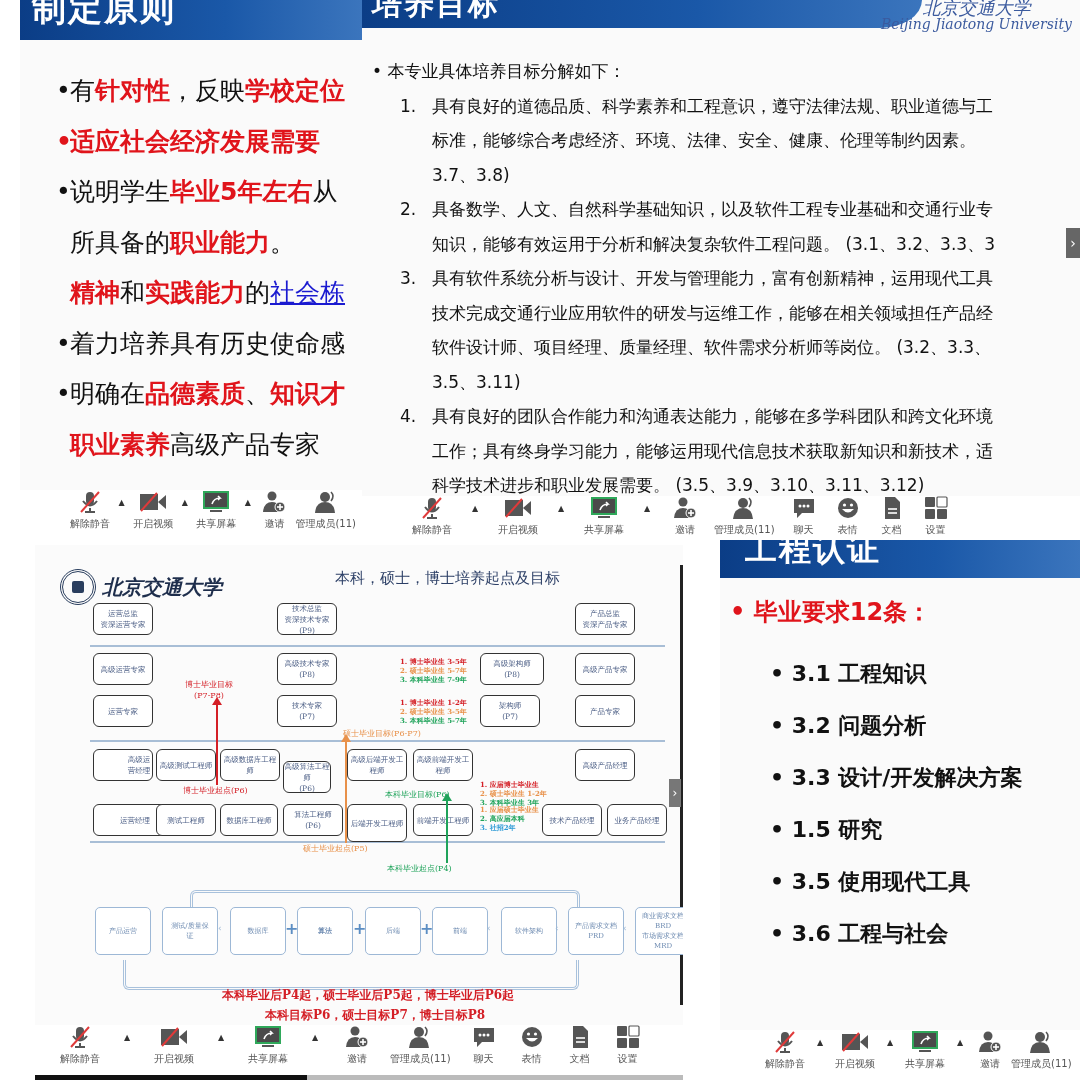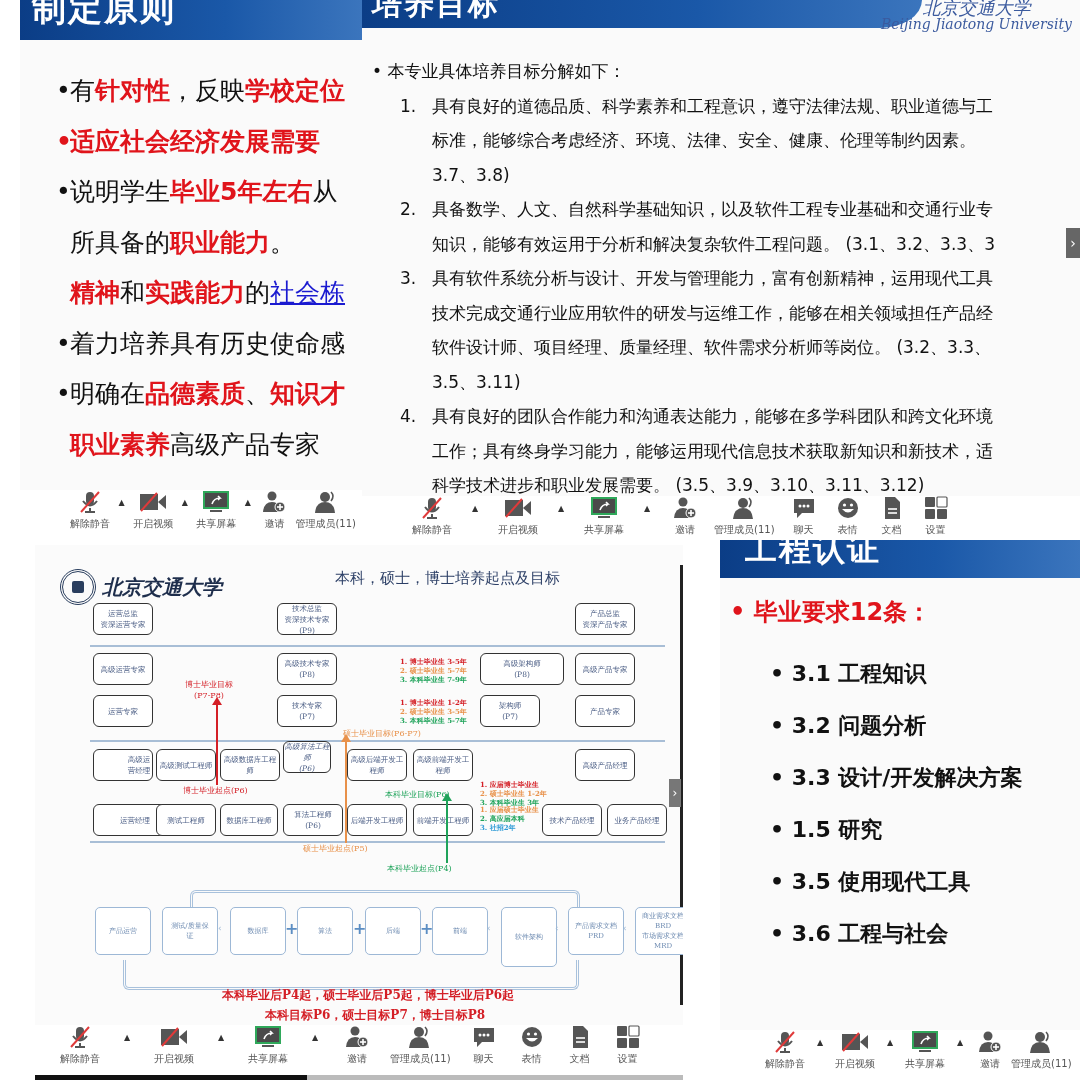--- a/index.html
+++ b/index.html
@@ -321,21 +321,21 @@
 资深产品专家</div>
 
   <div class="dbox" style="left:58px; top:108px; width:60px; height:32px;">高级运营专家</div>
   <div class="dbox" style="left:242px; top:108px; width:60px; height:32px;">高级技术专家
 (P8)</div>
   <div class="small-list" style="left:365px; top:112px;">
     <div style="color:#d41f26">1. 博士毕业生 3-5年</div>
     <div style="color:#e8914a">2. 硕士毕业生 5-7年</div>
     <div style="color:#1fa35a">3. 本科毕业生 7-9年</div>
   </div>
-  <div class="dbox" style="left:445px; top:108px; width:84px; height:32px;">高级架构师
+  <div class="dbox" style="left:445px; top:108px; width:64px; height:32px;">高级架构师
 (P8)</div>
   <div class="dbox" style="left:540px; top:108px; width:60px; height:32px;">高级产品专家</div>
 
   <div class="dbox" style="left:58px; top:150px; width:60px; height:32px;">运营专家</div>
   <div class="dlabel" style="left:150px; top:134px; color:#d41f26; text-align:center; white-space:pre-line; line-height:11px;">博士毕业目标
 (P7-P8)</div>
   <div class="dbox" style="left:242px; top:150px; width:60px; height:32px;">技术专家
 (P7)</div>
   <div class="small-list" style="left:365px; top:153px;">
     <div style="color:#d41f26">1. 博士毕业生 1-2年</div>
@@ -344,41 +344,41 @@
   </div>
   <div class="dbox" style="left:445px; top:150px; width:60px; height:32px;">架构师
 (P7)</div>
   <div class="dbox" style="left:540px; top:150px; width:60px; height:32px;">产品专家</div>
   <div class="dlabel" style="left:308px; top:183px; color:#e8914a; font-weight:normal;">硕士毕业目标(P6-P7)</div>
 
   <div class="dbox" style="left:58px; top:204px; width:60px; height:32px;padding-left:32px;">高级运营经理</div>
   <div class="dbox" style="left:121px; top:204px; width:60px; height:32px;">高级测试工程师</div>
   <div class="dbox" style="left:185px; top:204px; width:60px; height:32px;">高级数据库工程
 师</div>
-  <div class="dbox" style="left:248px; top:196px; width:48px; height:32px;font-style:italic;">高级算法工程师
+  <div class="dbox" style="left:248px; top:216px; width:48px; height:32px;">高级算法工程师
 (P6)</div>
   <div class="dbox" style="left:312px; top:204px; width:60px; height:32px;">高级后端开发工
 程师</div>
   <div class="dbox" style="left:378px; top:204px; width:60px; height:32px;">高级前端开发工
 程师</div>
   <div class="small-list" style="left:445px; top:206px;margin-top:29px;">
     <div style="color:#d41f26">1. 应届博士毕业生</div>
     <div style="color:#e8914a">2. 硕士毕业生 1-2年</div>
     <div style="color:#1fa35a">3. 本科毕业生 3年</div>
   </div>
   <div class="dbox" style="left:540px; top:204px; width:60px; height:32px;">高级产品经理</div>
   <div class="dlabel" style="left:148px; top:240px; color:#d41f26;">博士毕业起点(P6)</div>
   <div class="dlabel" style="left:350px; top:244px; color:#1fa35a;">本科毕业目标(P6)</div>
 
   <div class="dbox" style="left:58px; top:259px; width:84px; height:32px;">运营经理</div>
   <div class="dbox" style="left:121px; top:259px; width:60px; height:32px;">测试工程师</div>
   <div class="dbox" style="left:185px; top:259px; width:58px; height:32px;">数据库工程师</div>
   <div class="dbox" style="left:248px; top:259px; width:60px; height:32px;">算法工程师
 (P6)</div>
-  <div class="dbox" style="left:312px; top:259px; width:60px; height:32px;">后端开发工程师</div>
+  <div class="dbox" style="left:312px; top:259px; width:60px; height:38px;">后端开发工程师</div>
   <div class="dbox" style="left:378px; top:259px; width:60px; height:32px;">前端开发工程师</div>
   <div class="small-list" style="left:445px; top:260px;">
     <div style="color:#e8914a">1. 应届硕士毕业生</div>
     <div style="color:#1fa35a">2. 高应届本科</div>
     <div style="color:#2e9bd6">3. 社招2年</div>
   </div>
   <div class="dbox" style="left:507px; top:259px; width:60px; height:32px;">技术产品经理</div>
   <div class="dbox" style="left:572px; top:259px; width:60px; height:32px;">业务产品经理</div>
   <div class="dlabel" style="left:268px; top:298px; color:#e8914a; font-weight:normal;">硕士毕业起点(P5)</div>
   <div class="dlabel" style="left:352px; top:318px; color:#1fa35a; font-weight:normal;">本科毕业起点(P4)</div>
@@ -497,24 +497,24 @@
           </svg>
         </div>
         <div class="tb-label">设置</div>
       </div>
     </div>
   <div class="bottom-strip"></div>
 <div class="fbox" style="left: 60px; top: 362px; width: 56px; height: 48px;">产品运营</div>
     <div class="fbox" style="left: 127px; top: 362px; width: 56px; height: 48px;">测试/质量保
 证</div>
     <div class="fbox" style="left: 195px; top: 362px; width: 56px; height: 48px;">数据库</div>
-    <div class="fbox" style="left: 262px; top: 362px; width: 56px; height: 48px;">算法</div>
+    <div class="fbox" style="left: 262px; top: 362px; width: 56px; height: 48px; font-weight: bold;">算法</div>
     <div class="fbox" style="left: 330px; top: 362px; width: 56px; height: 48px;">后端</div>
     <div class="fbox" style="left: 397px; top: 362px; width: 56px; height: 48px;">前端</div>
-    <div class="fbox" style="left: 466px; top: 362px; width: 56px; height: 60px;">软件架构</div>
+    <div class="fbox" style="left: 466px; top: 362px; width: 56px; height: 48px;">软件架构</div>
     <div class="fbox" style="left: 533px; top: 362px; width: 56px; height: 48px;">产品需求文档
 PRD</div>
     <div class="fbox" style="left: 600px; top: 362px; width: 56px; height: 48px;">商业需求文档
 BRD
 市场需求文档
 MRD</div>
     <div class="larr" style="left: 183px; top: 378px;">‹</div>
     <div class="plus" style="left: 250px; top: 374px;">+</div>
     <div class="plus" style="left: 318px; top: 374px;">+</div>
     <div class="plus" style="left: 385px; top: 374px;">+</div>

